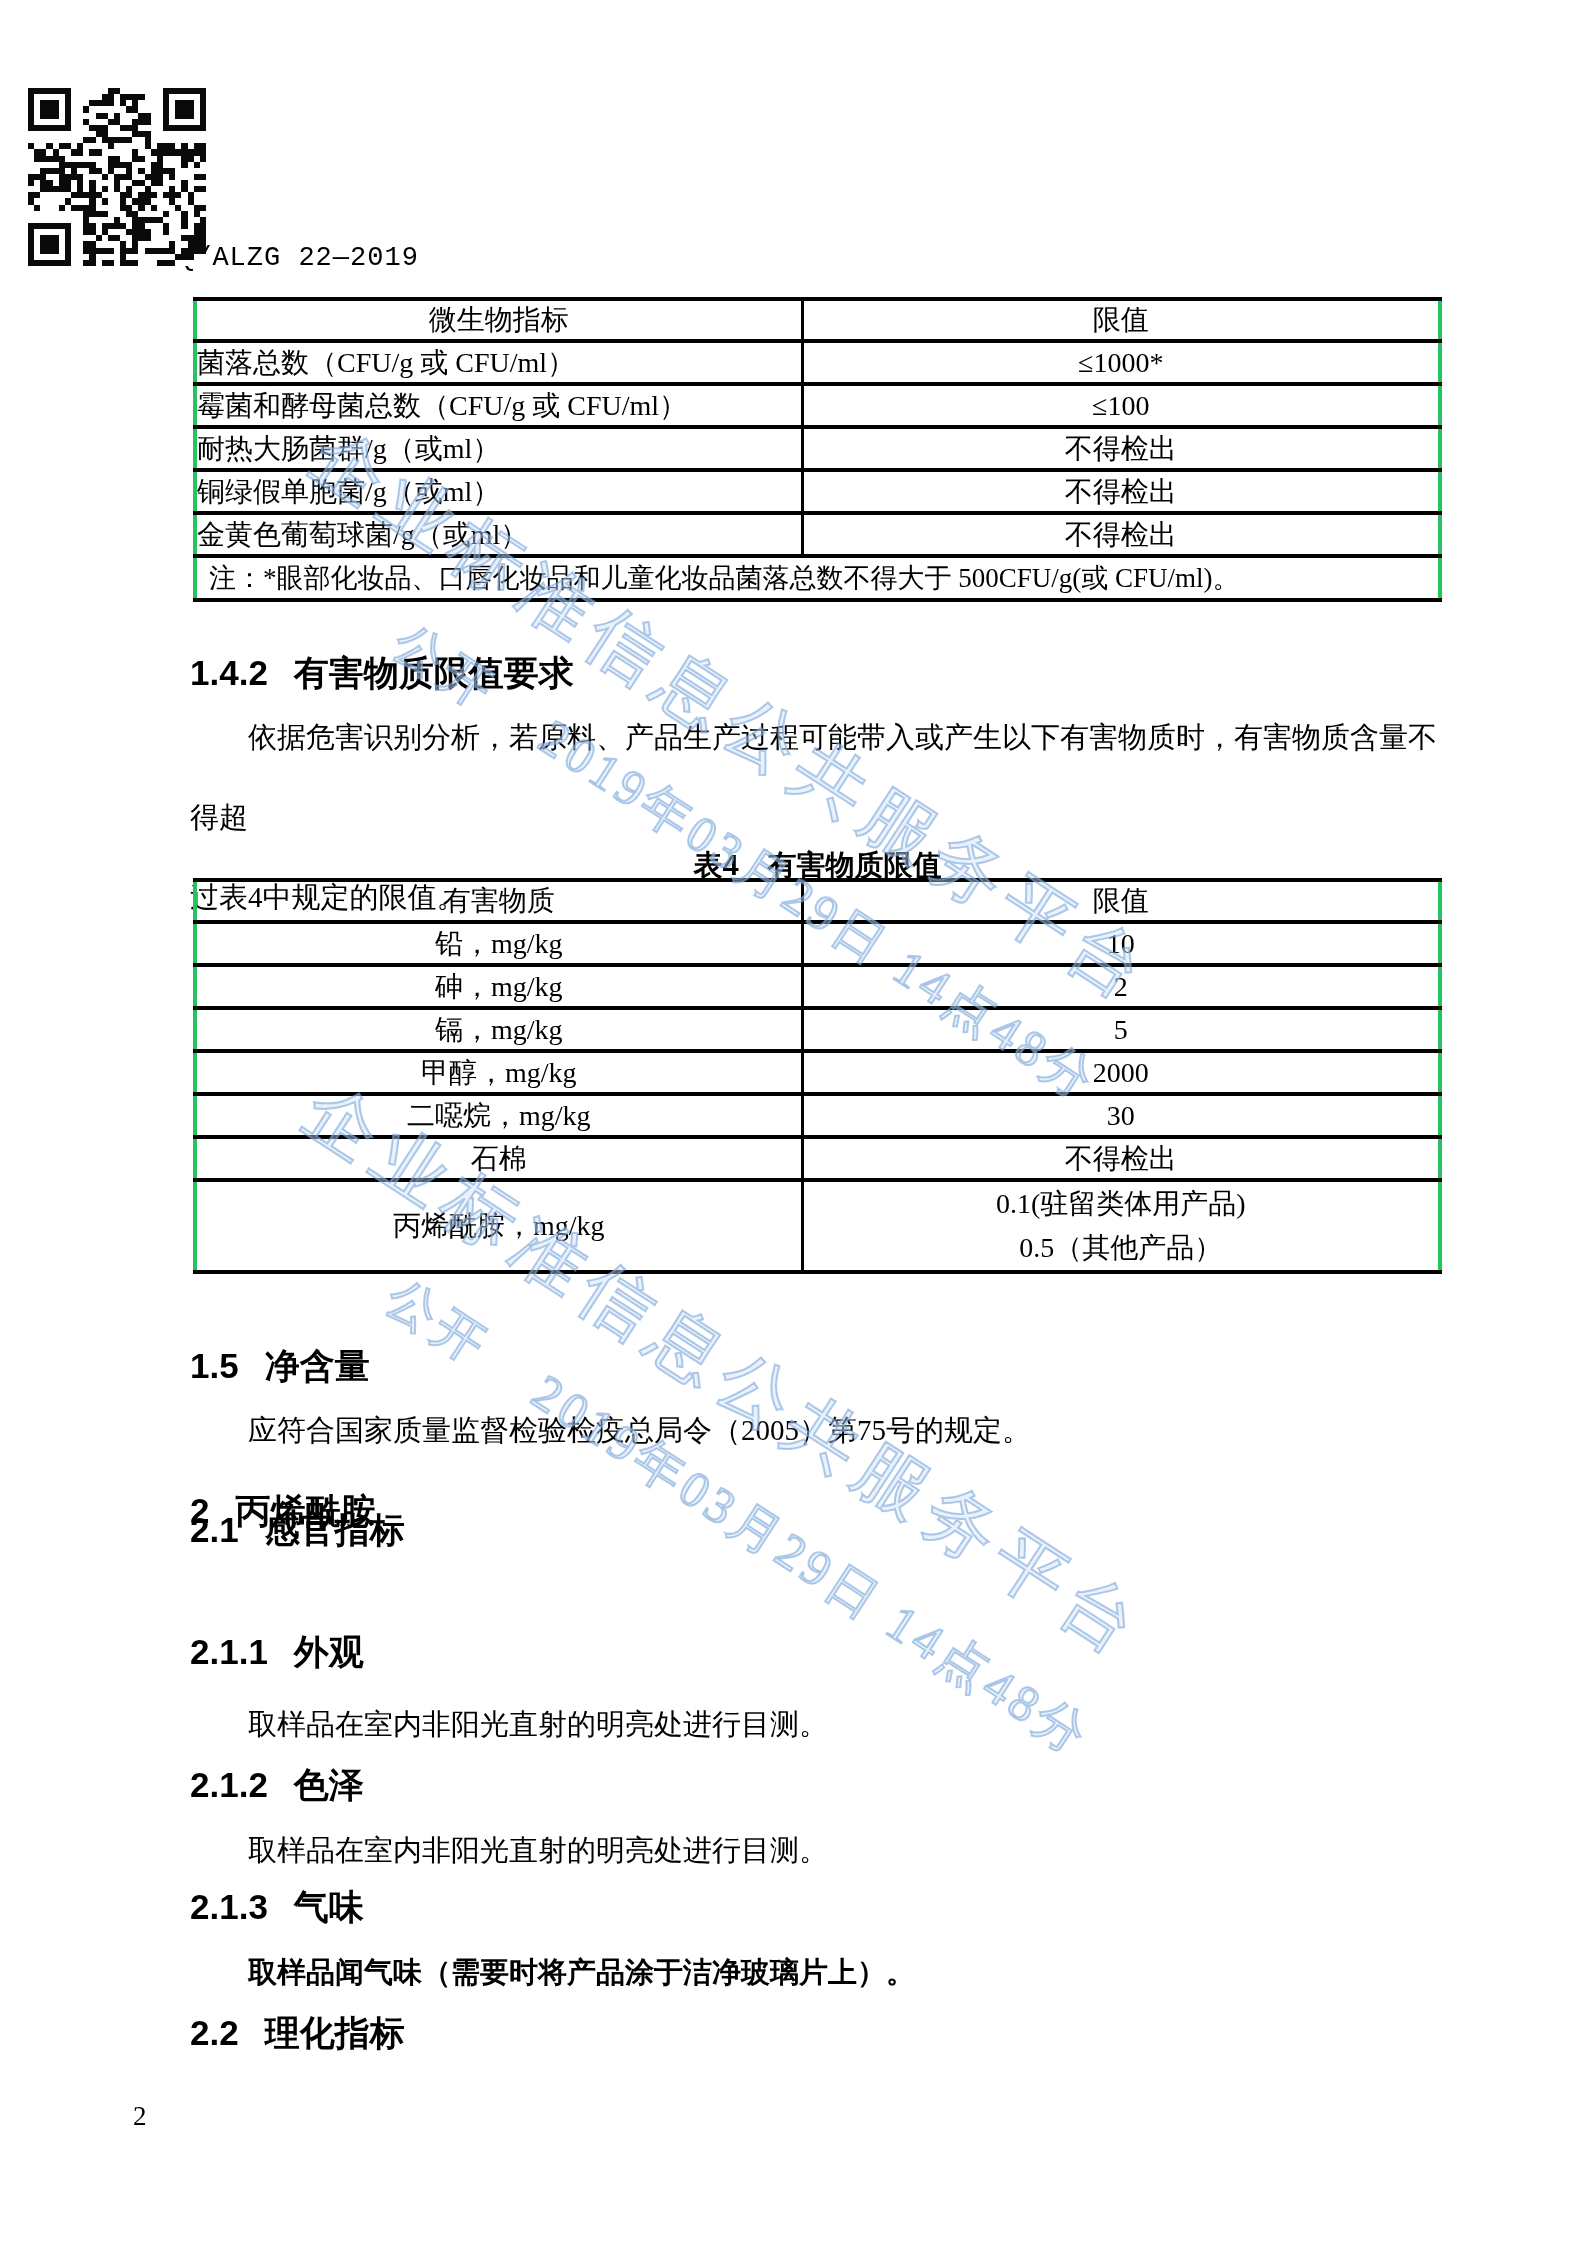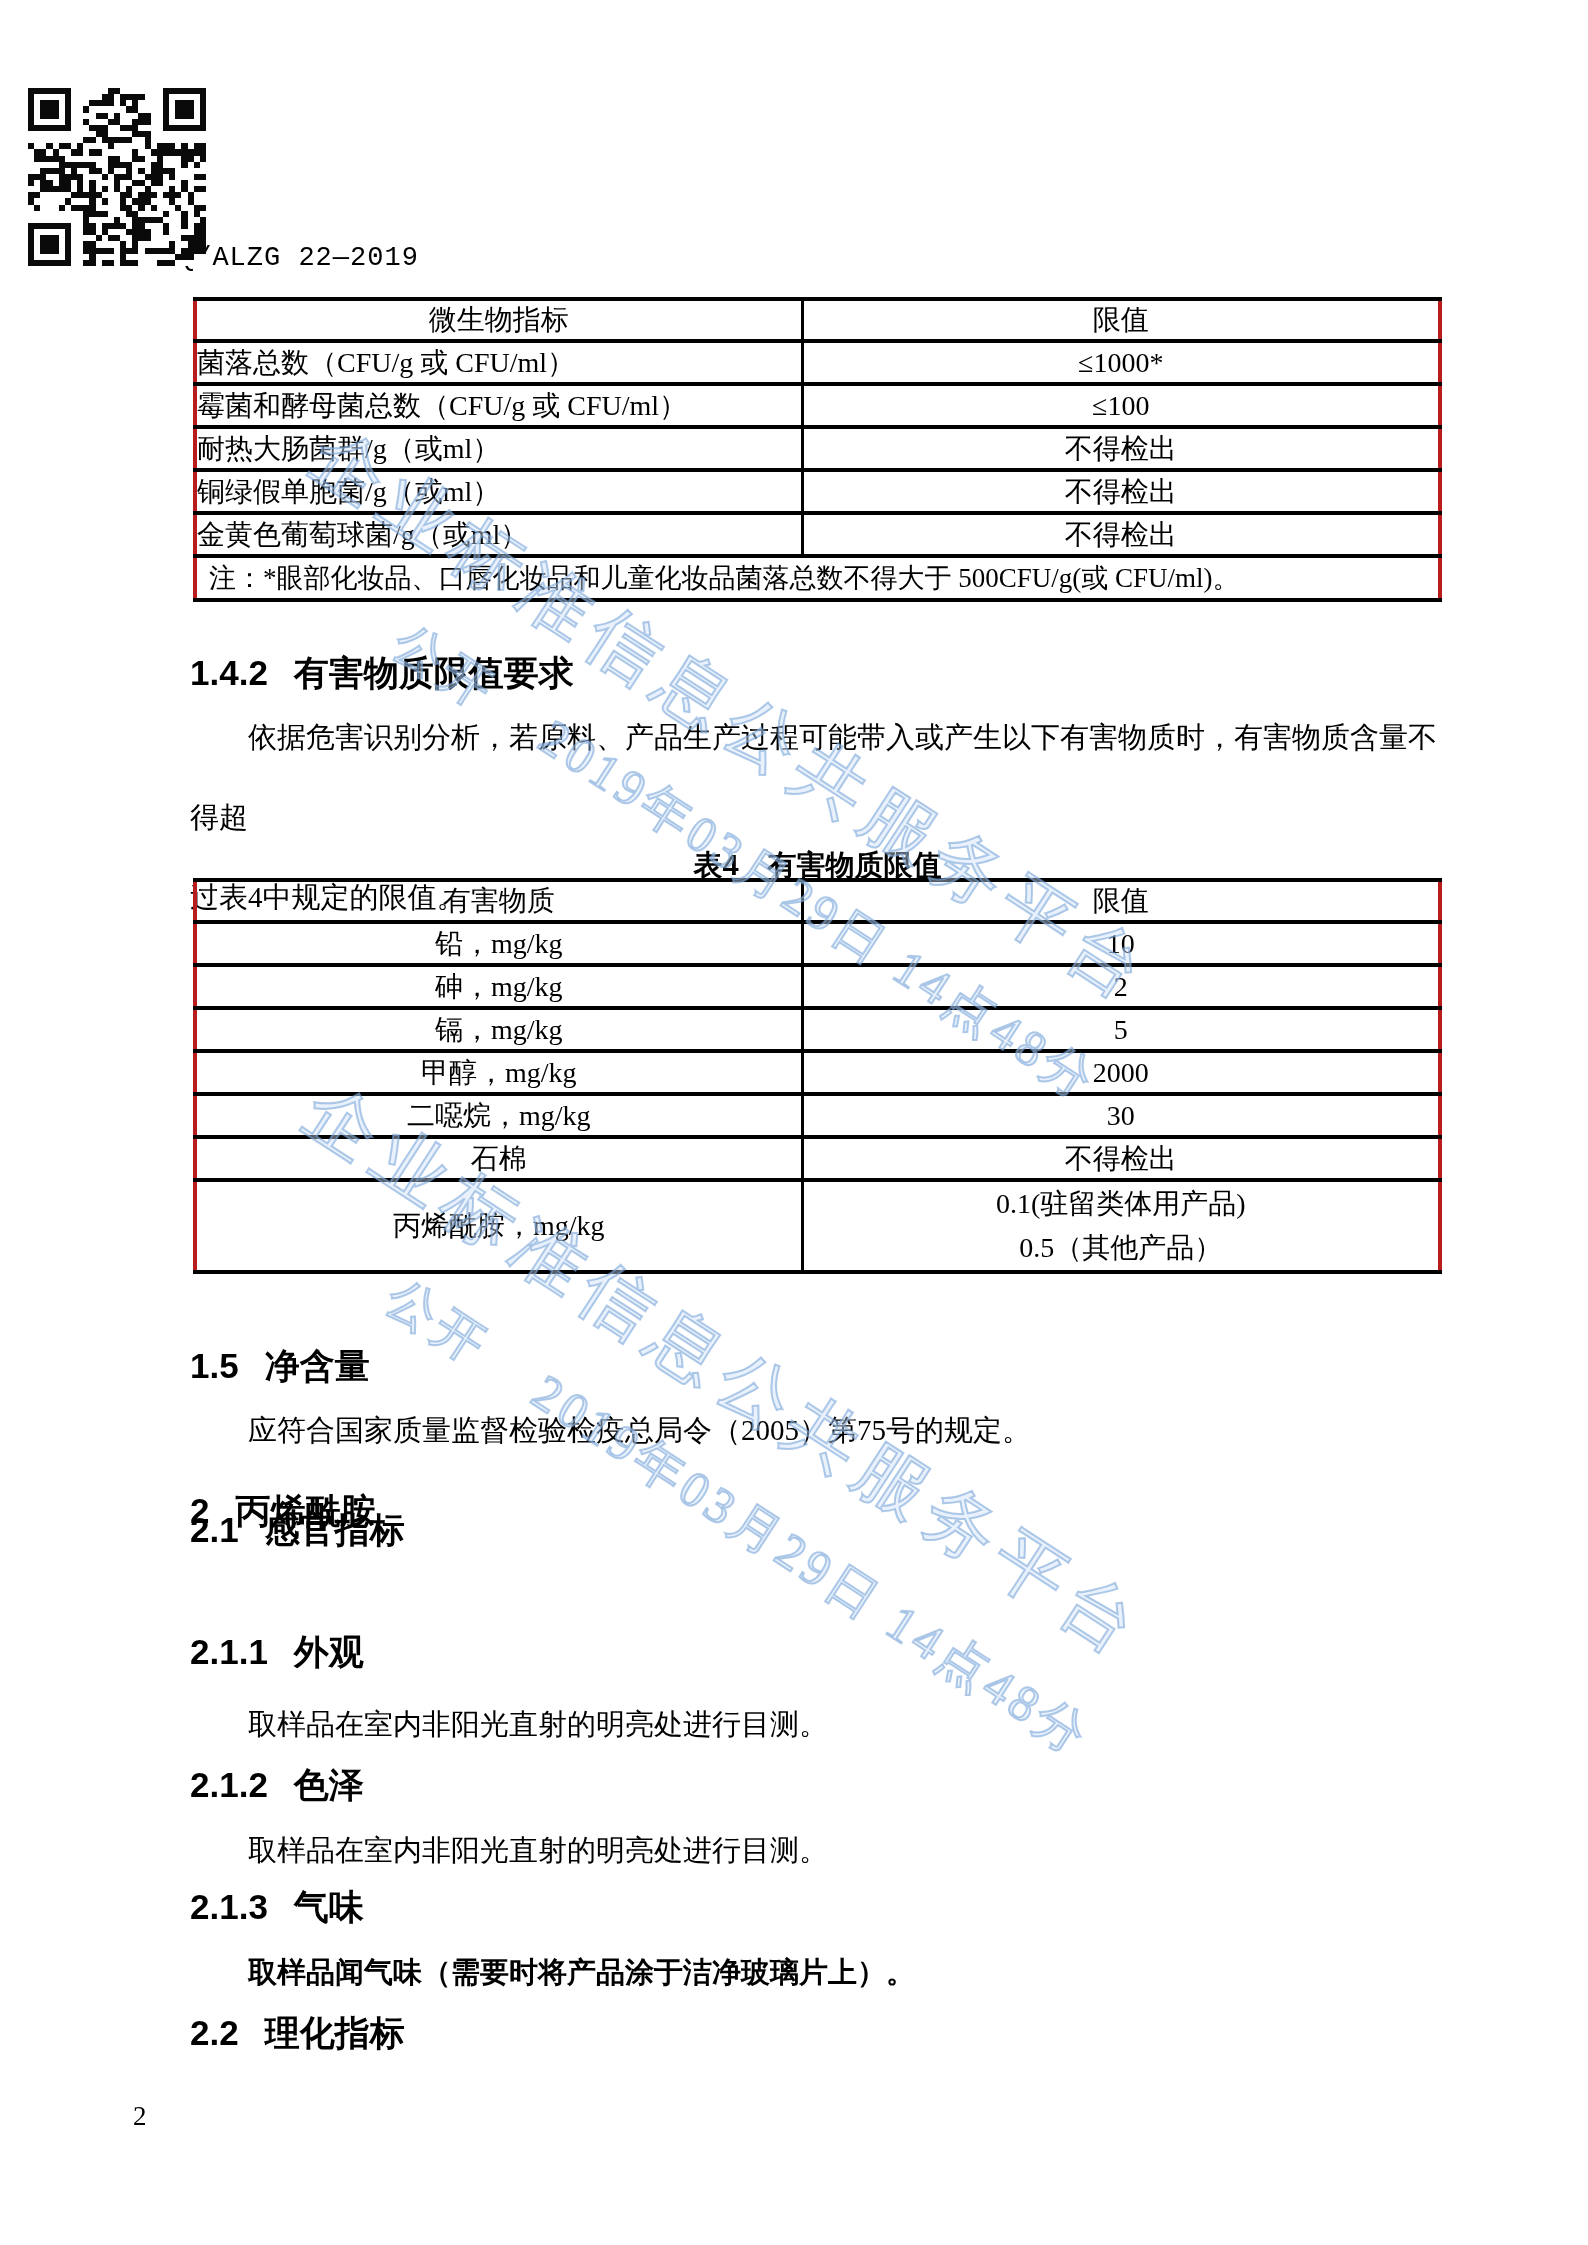--- a/index.html
+++ b/index.html
@@ -42,21 +42,21 @@
   }
   .caption{
     position:absolute;left:193px;width:1249px;text-align:center;
     font-family:"Liberation Sans","DejaVu Sans",sans-serif;
     font-weight:bold;font-size:29px;z-index:3;
   }
   
   .tblwrap{position:absolute;left:193px;width:1249px;z-index:3;}
   table.doc-table{
     border-collapse:collapse;width:100%;table-layout:fixed;
-    border:4px solid #b91c1c;
+    border:4px solid #22c55e;
     font-size:28px;
   }
   table.doc-table td{border:3px solid #000;border-top-width:4px;border-bottom-width:4px;padding:0;}
   td.c-center{text-align:center;vertical-align:middle;}
   td.c-label{text-align:left;vertical-align:middle;padding-left:34px;}
   tr.r-head td{height:38px;}
   tr.r-row td{height:39px;}
   tr.r-note td{height:40px;font-size:27px;padding-left:12px;text-align:left;vertical-align:middle;}
   tr.r-big td{height:86px;}
   td.pre{white-space:pre-line;line-height:44px;}

